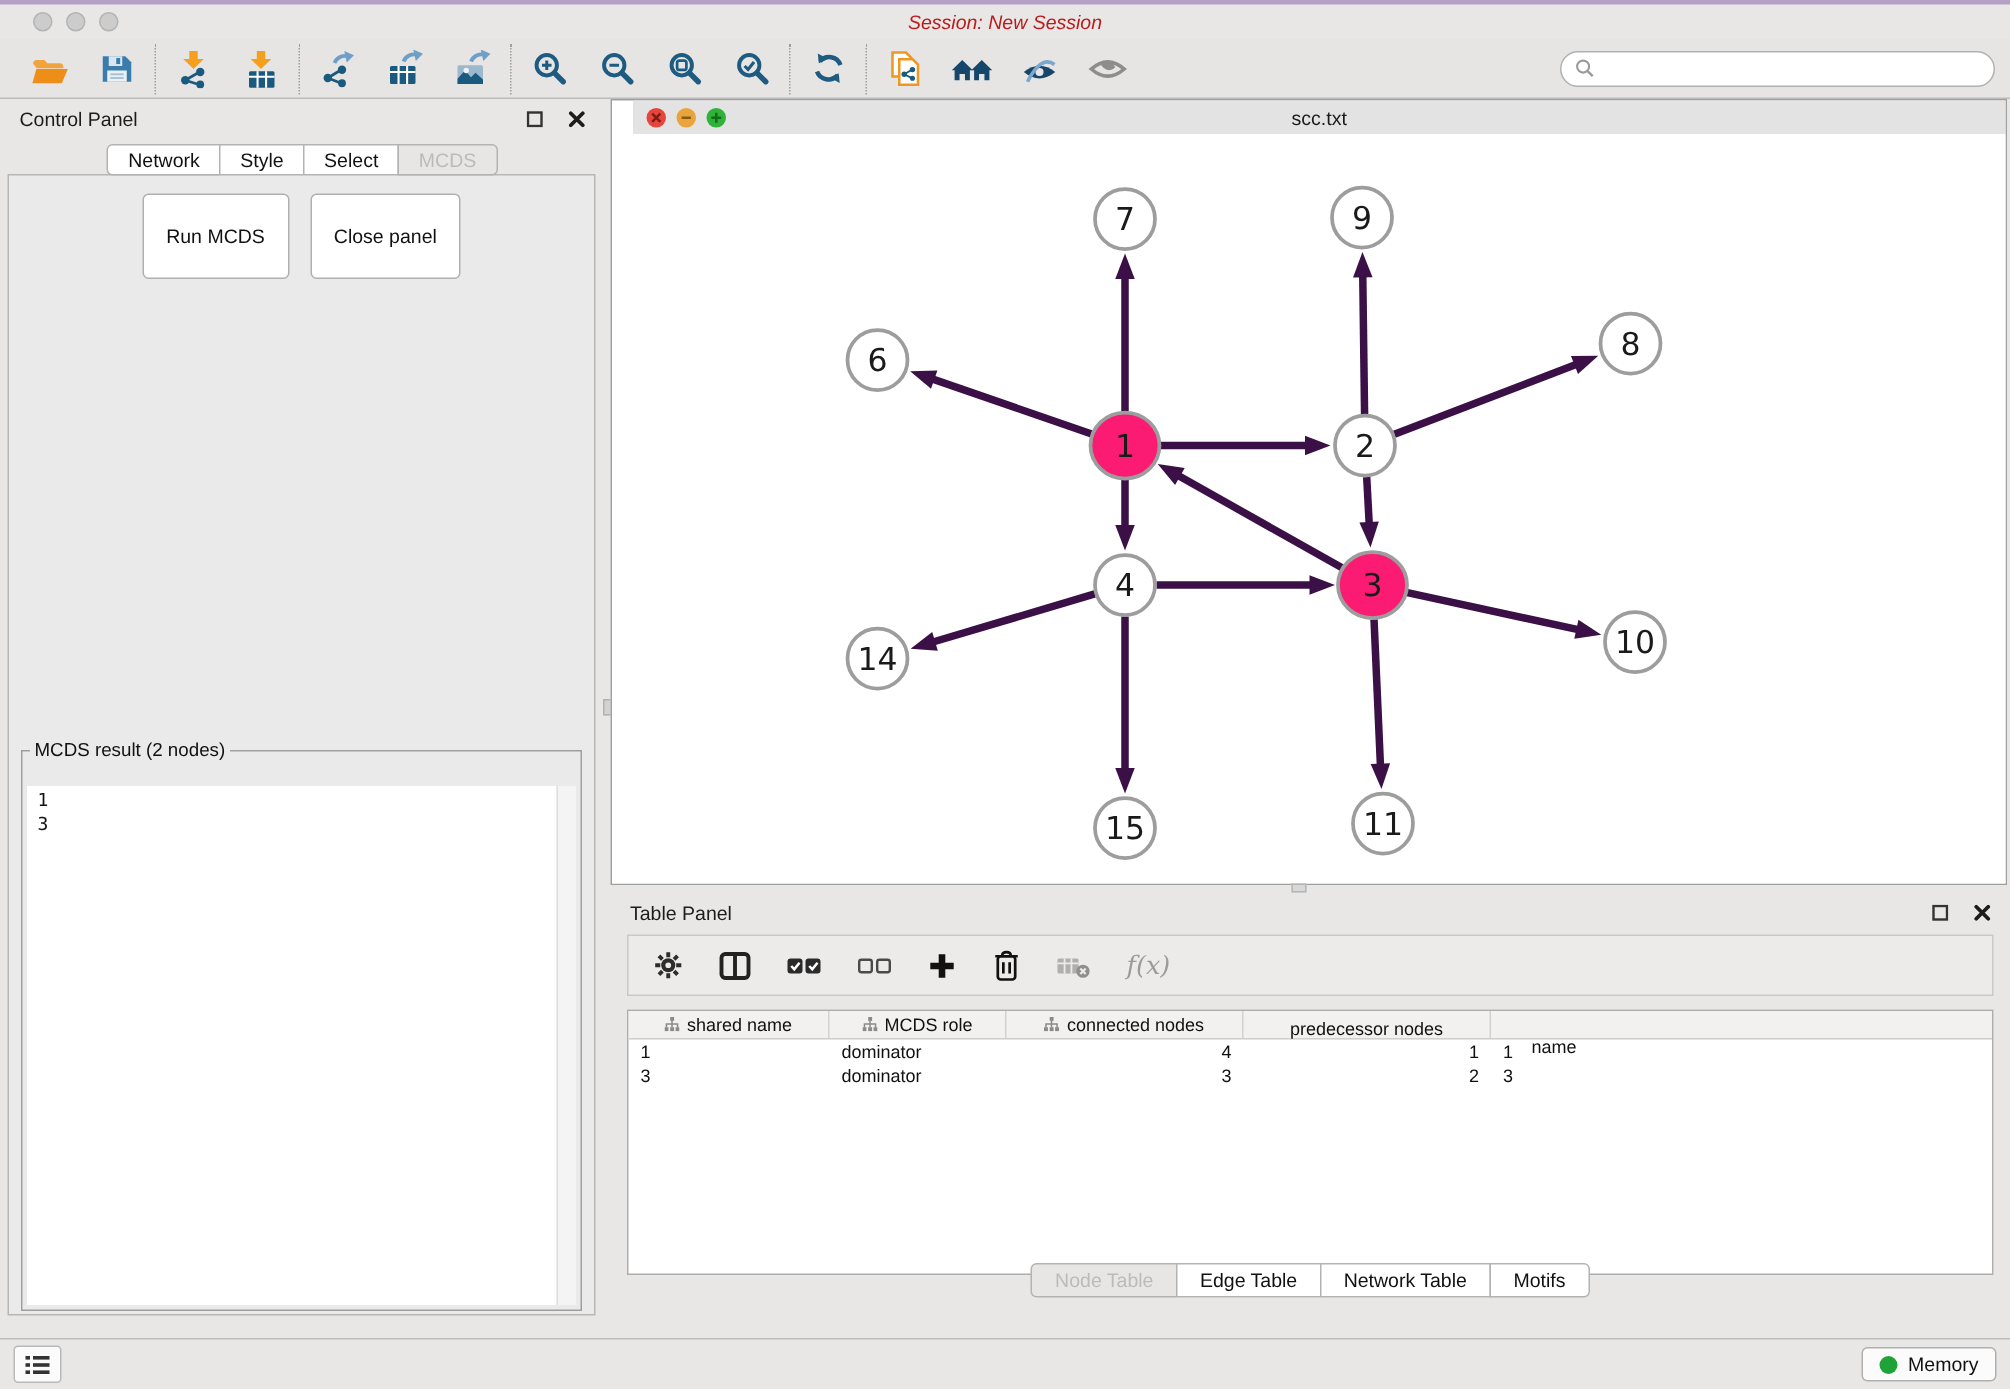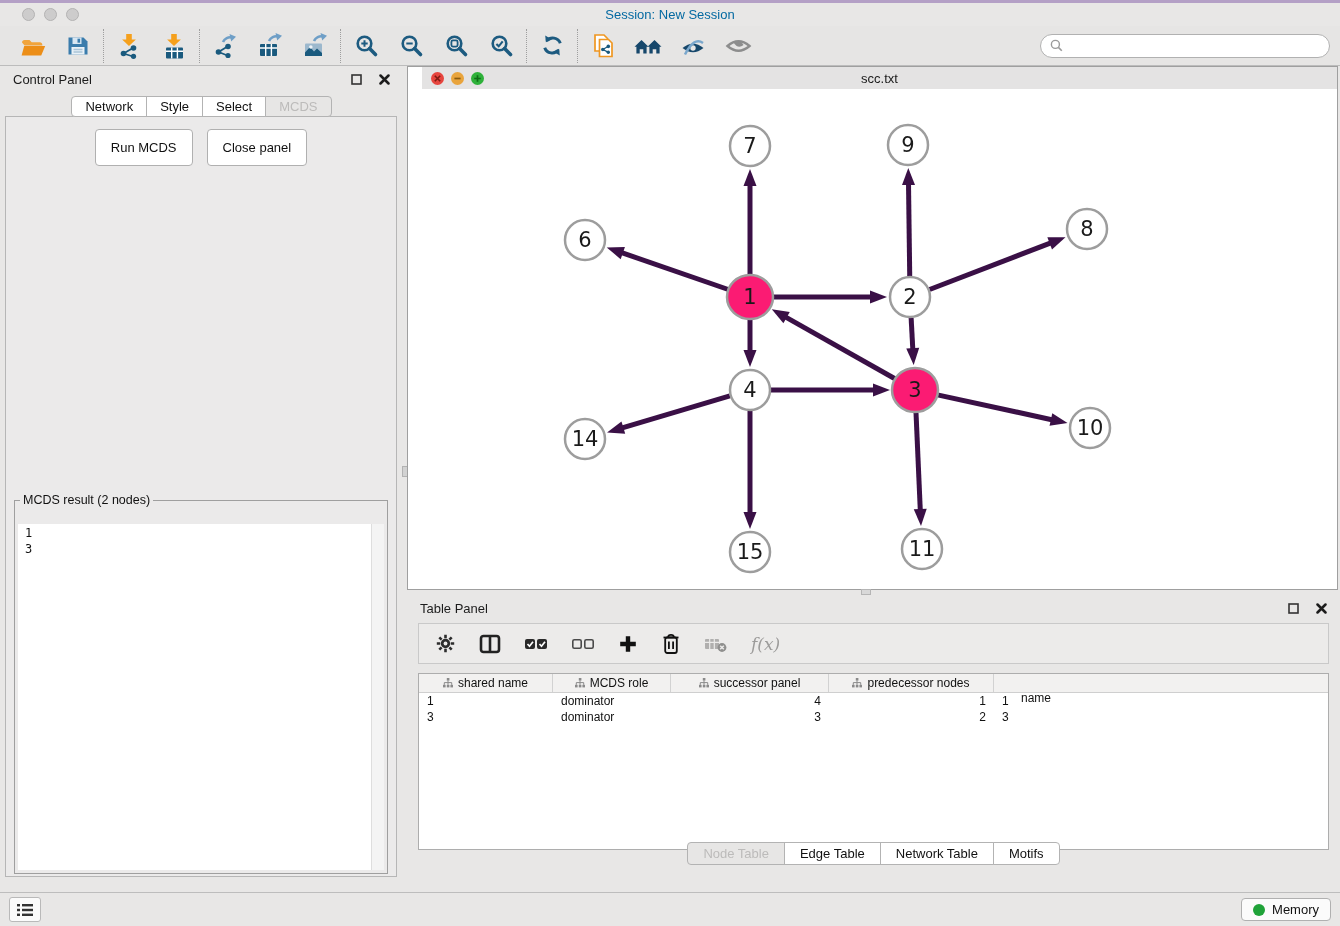--- a/index.html
+++ b/index.html
@@ -3,21 +3,21 @@
 <meta charset="utf-8">
 <style>
   html,body{margin:0;padding:0;}
   .app{position:relative;width:1340px;height:926px;background:#e8e7e6;font-family:"Liberation Sans",sans-serif;overflow:hidden;-webkit-font-smoothing:antialiased;}
   
   .top-strip{position:absolute;top:0;left:0;right:0;height:3px;background:#b4a0c6;}
   
   .titlebar{position:absolute;top:3px;left:0;right:0;height:23px;}
   .traffic-gray{position:absolute;left:22px;top:5px;display:flex;gap:9px;}
   .tgl{width:13px;height:13px;border-radius:50%;background:#cdcccc;border:1px solid #b4b3b3;box-sizing:border-box;}
-  .win-title{text-align:center;font-size:13px;line-height:23px;color:#0369a1;}
+  .win-title{text-align:center;font-size:13px;line-height:23px;color:#b91c1c;font-style:italic;}
   
   .toolbar{position:absolute;top:26px;left:0;right:0;height:40px;background:#e6e5e4;border-bottom:1px solid #bcbcbc;display:flex;align-items:center;padding-left:8px;box-sizing:border-box;}
   .tb-group{display:flex;align-items:center;gap:13px;padding:0 9px;}
   .tb-sep{height:34px;border-left:1px dotted #9e9e9e;}
   .tb-btn{width:32px;height:32px;display:flex;align-items:center;justify-content:center;background:none;border:none;padding:0;cursor:default;}
   .search{margin-left:auto;margin-right:10px;width:290px;height:24px;background:#fff;border:1px solid #b1b1b1;border-radius:13px;display:flex;align-items:center;padding:0 9px;gap:5px;box-sizing:border-box;}
   .search input{border:none;outline:none;flex:1;font-size:13px;background:transparent;font-family:"Liberation Sans",sans-serif;}
   
   .control-panel{position:absolute;left:0;top:66px;width:403px;height:824px;}
   .panel-header{height:26px;display:flex;align-items:center;padding:0 13px;font-size:13px;color:#1c1c1c;gap:17px;}
@@ -26,21 +26,21 @@
   .cp-tabs{position:absolute;left:0;right:0;top:30px;display:flex;justify-content:center;z-index:2;}
   .tab{background:#fff;border:1px solid #b3b3b3;margin-left:-1px;padding:2px 13px;font-size:13px;line-height:15px;color:#111;}
   .tab:first-child{border-radius:4px 0 0 4px;margin-left:0;}
   .tab:last-child{border-radius:0 4px 4px 0;}
   .tab.active{background:#e7e6e5;color:#bcbbba;}
   .cp-body{position:absolute;left:5px;right:6px;top:50px;bottom:13px;background:#ebeaea;border:1px solid #b6b6b6;}
   .opt-label{margin-top:24px;text-align:center;font-size:13px;color:#111;}
   .dropdown{margin:9px auto 0;width:310px;height:23px;background:#fff;border:1px solid #ababab;border-radius:5px;display:flex;align-items:center;padding:0 7px 0 11px;font-size:13px;box-sizing:border-box;color:#111;}
   .dropdown .dd-stepper{margin-left:auto;display:flex;align-items:center;}
   .btn-row{display:flex;justify-content:center;gap:14px;margin-top:12px;}
-  .btn{background:#fff;border:1px solid #b0b0b0;border-radius:4px;padding:10px 15px;font-size:13px;color:#111;font-family:"Liberation Sans",sans-serif;}
+  .btn{background:#fff;border:1px solid #b0b0b0;border-radius:4px;padding:20px 15px;font-size:13px;color:#111;font-family:"Liberation Sans",sans-serif;}
   .result-box{position:absolute;left:8px;right:8px;top:376px;bottom:2px;border:1px solid #9f9f9f;margin:0;padding:1px;}
   .result-box legend{font-size:12.5px;padding:0 3px;margin-left:4px;color:#111;}
   .result-area{position:absolute;left:3px;right:3px;top:17px;bottom:3px;background:#fff;}
   .result-scrollbar{position:absolute;right:0;top:0;bottom:0;width:12px;background:#f4f4f4;border-left:1px solid #dedede;}
   .result-text{margin:1px 16px 0 7px;font-family:"DejaVu Sans Mono",monospace;font-size:12px;line-height:16px;color:#111;white-space:pre;}
   
   .network-window{position:absolute;left:407px;top:66px;width:931px;height:524px;background:#fff;border:1px solid #9f9f9f;box-sizing:border-box;padding-left:14px;}
   .nw-titlebar{position:relative;height:22px;background:#e4e3e3;border-bottom:1px solid #b2b2b2;display:flex;align-items:center;padding:0 9px;}
   .nw-title{position:absolute;left:0;right:0;text-align:center;font-size:13px;color:#1a1a1a;}
   .traffic{display:flex;gap:7px;z-index:1;}
@@ -452,23 +452,23 @@
             <span>MCDS role</span>
           </div>
           <div class="th" style="width: 158px;">
             <svg width="10" height="10" viewBox="0 0 10 10">
               <rect x="3.8" y="0" width="2.6" height="2.6" fill="#8a8a8a"></rect>
               <rect x="0" y="6.8" width="2.6" height="2.6" fill="#8a8a8a"></rect>
               <rect x="3.8" y="6.8" width="2.6" height="2.6" fill="#8a8a8a"></rect>
               <rect x="7.4" y="6.8" width="2.6" height="2.6" fill="#8a8a8a"></rect>
               <path d="M5 2.6v2M1.3 6.8V4.6h7.4v2.2M5 4.6v2.2" stroke="#8a8a8a" fill="none"></path>
             </svg>
-            <span>successor panel</span>
-          </div>
-          <div class="th" style="width: 165px;">
+            <span>connected nodes</span>
+          </div>
+          <div class="th" style="width: 165px; flex-direction: column;">
             <svg width="10" height="10" viewBox="0 0 10 10">
               <rect x="3.8" y="0" width="2.6" height="2.6" fill="#8a8a8a"></rect>
               <rect x="0" y="6.8" width="2.6" height="2.6" fill="#8a8a8a"></rect>
               <rect x="3.8" y="6.8" width="2.6" height="2.6" fill="#8a8a8a"></rect>
               <rect x="7.4" y="6.8" width="2.6" height="2.6" fill="#8a8a8a"></rect>
               <path d="M5 2.6v2M1.3 6.8V4.6h7.4v2.2M5 4.6v2.2" stroke="#8a8a8a" fill="none"></path>
             </svg>
             <span>predecessor nodes</span>
           </div>
           <div class="th" style="width: 85px; margin-top: 24px;">

